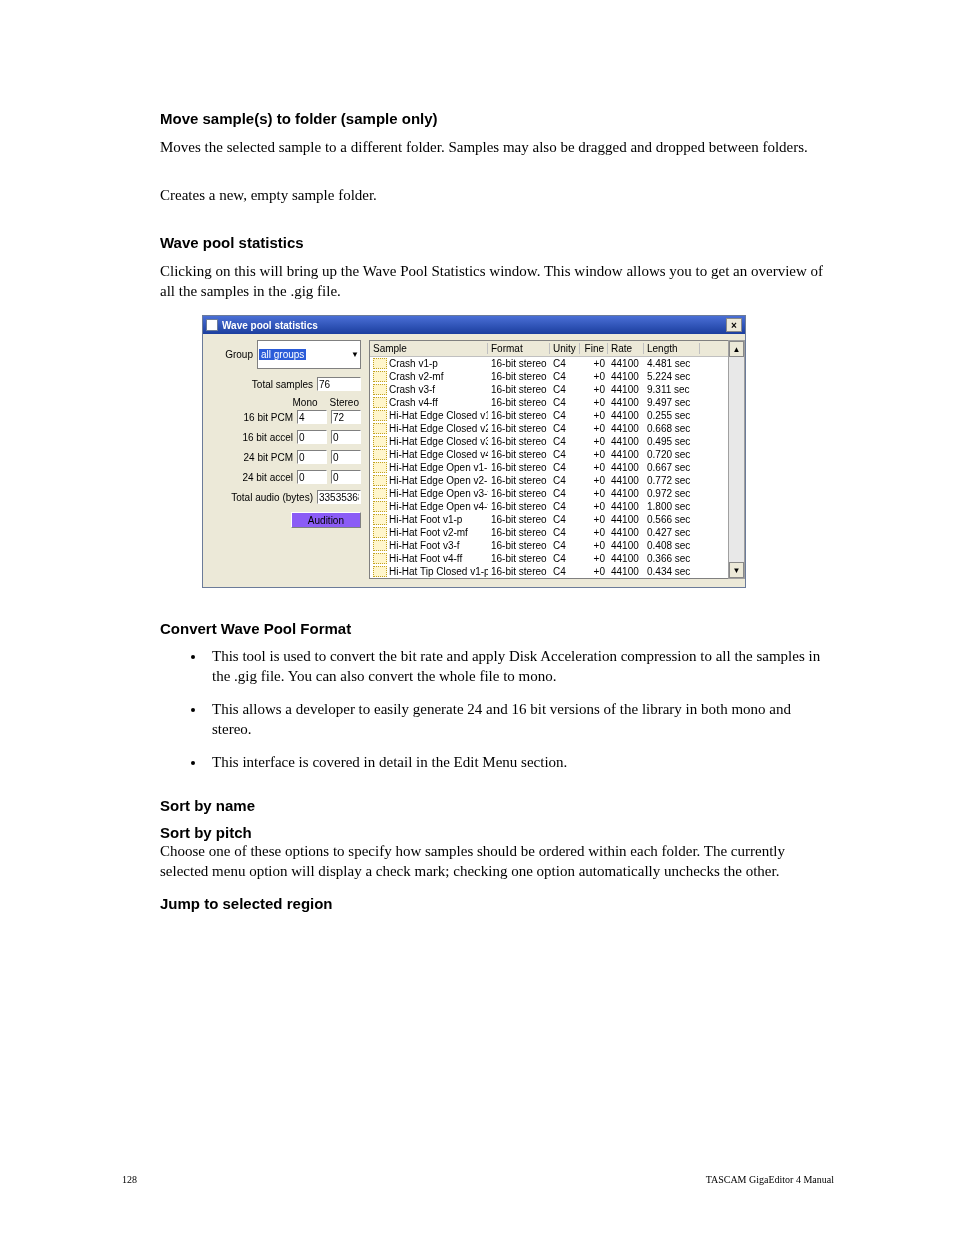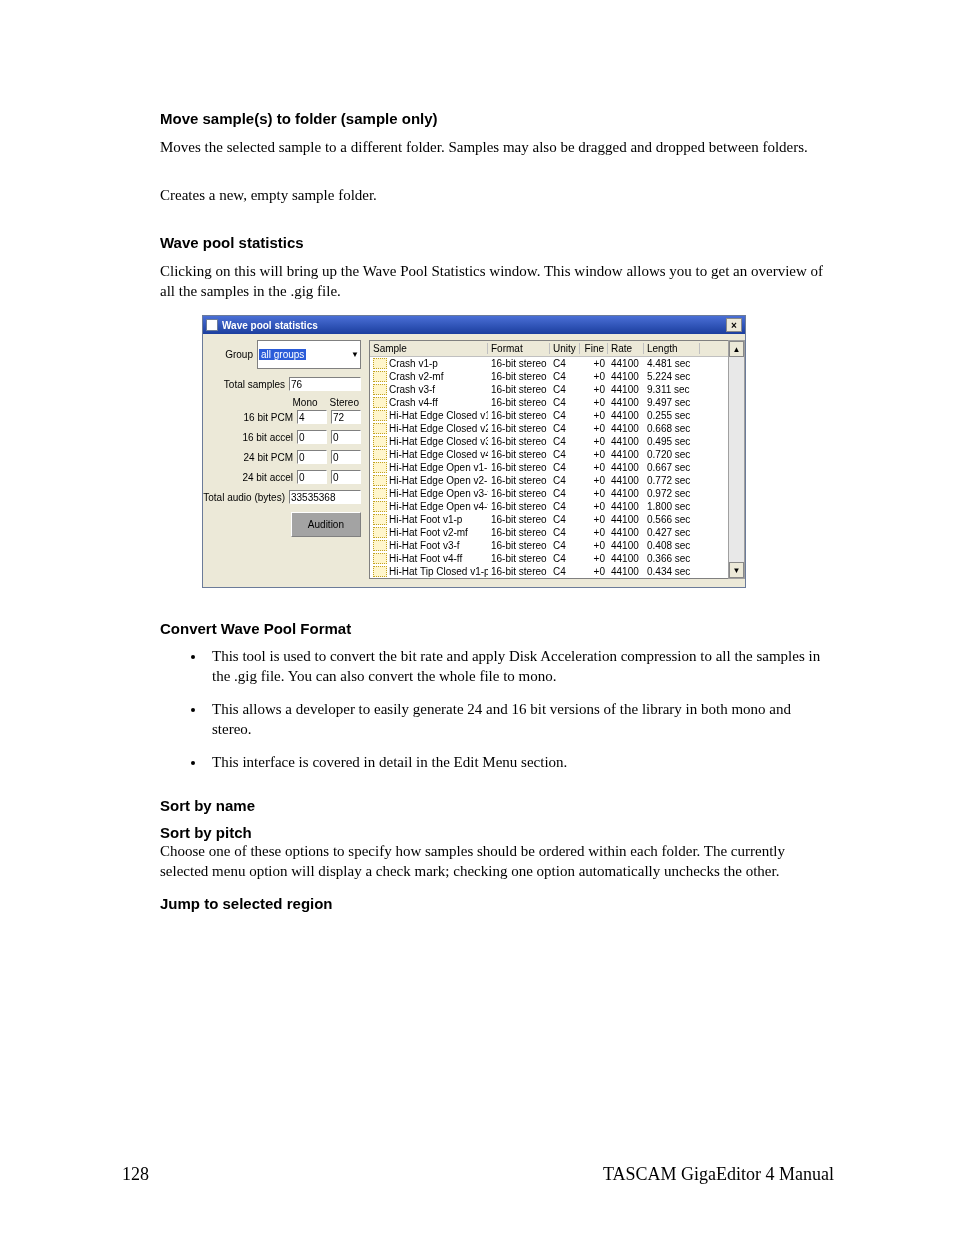--- a/index.html
+++ b/index.html
@@ -36,21 +36,21 @@
   ul.bullets li {
     margin-bottom: 14px;
     line-height: 1.3;
     padding-left: 6px;
   }
   .footer {
     position: absolute;
     left: 122px;
     right: 120px;
     bottom: 50px;
-    font-size: 18px;
+    font-size: 10px;
     display: flex;
     justify-content: space-between;
   }
   
   .dlg-wrap { display: flex; justify-content: left; margin: 6px 0 32px 42px; }
   .dlg {
     width: 542px;
     background: #ece9d8;
     border: 1px solid #6b7b99;
     font-family: Tahoma, Arial, sans-serif;
@@ -101,27 +101,27 @@
     height: 14px;
     width: 30px;
     background: #fff;
     border-top: 1px solid #808080;
     border-left: 1px solid #808080;
     border-right: 1px solid #fff;
     border-bottom: 1px solid #fff;
     padding: 0 1px;
     box-sizing: border-box;
   }
-  .dlg-input.wide { width: 72px; }
+  .dlg-input.wide { width: 44px; }
   .dlg-hdr2 { display:flex; justify-content:flex-end; gap:12px; margin: 0 2px 2px 0; }
   .dlg-btn {
     font: inherit;
-    height: 25px;
+    height: 16px;
     padding: 0 16px;
-    background: #a3a3a3;
+    background: #8b5cf6;
     border: 1px solid #808080;
     border-top-color:#fff; border-left-color:#fff;
   }
   .dlg-right { flex: 1; display: flex; }
   .dlg-table {
     flex: 1;
     background: #fff;
     border: 1px solid #808080;
     border-right: none;
     position: relative;

